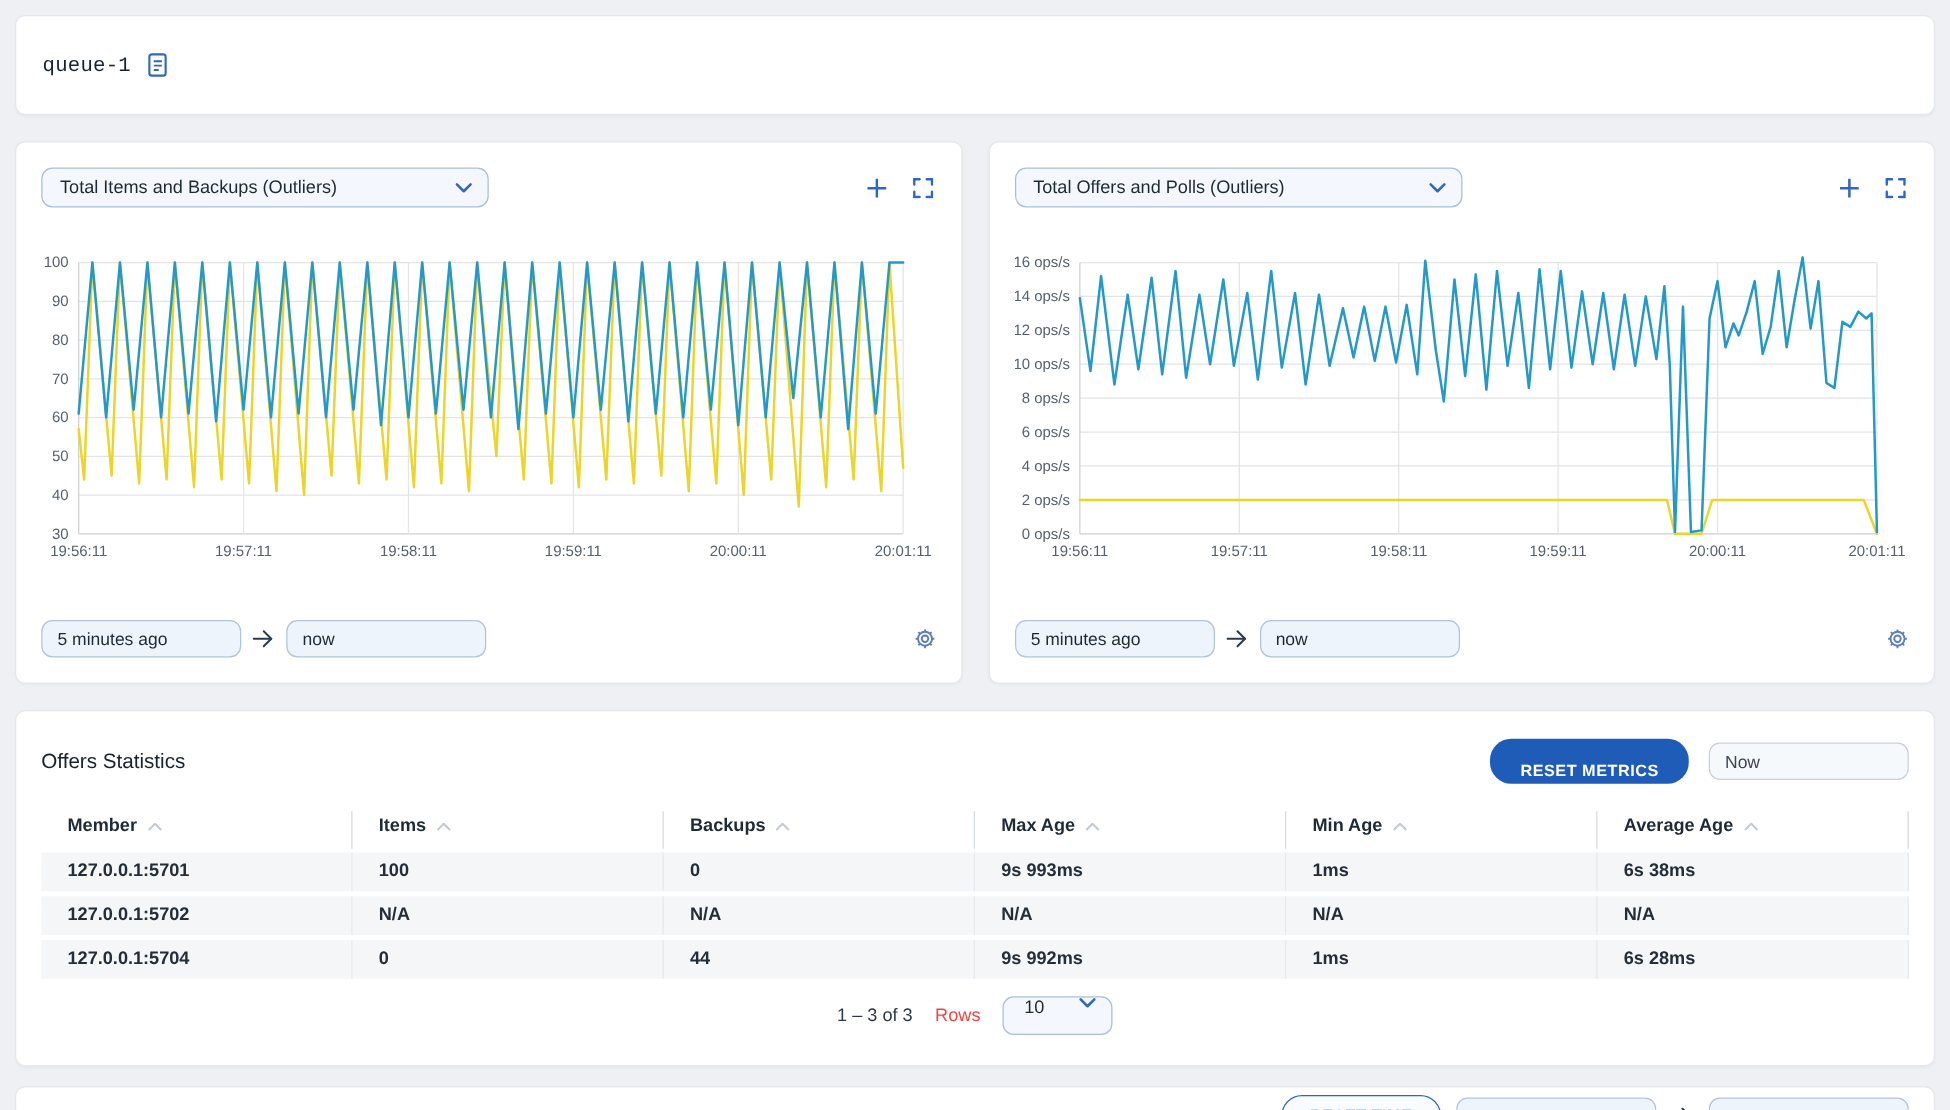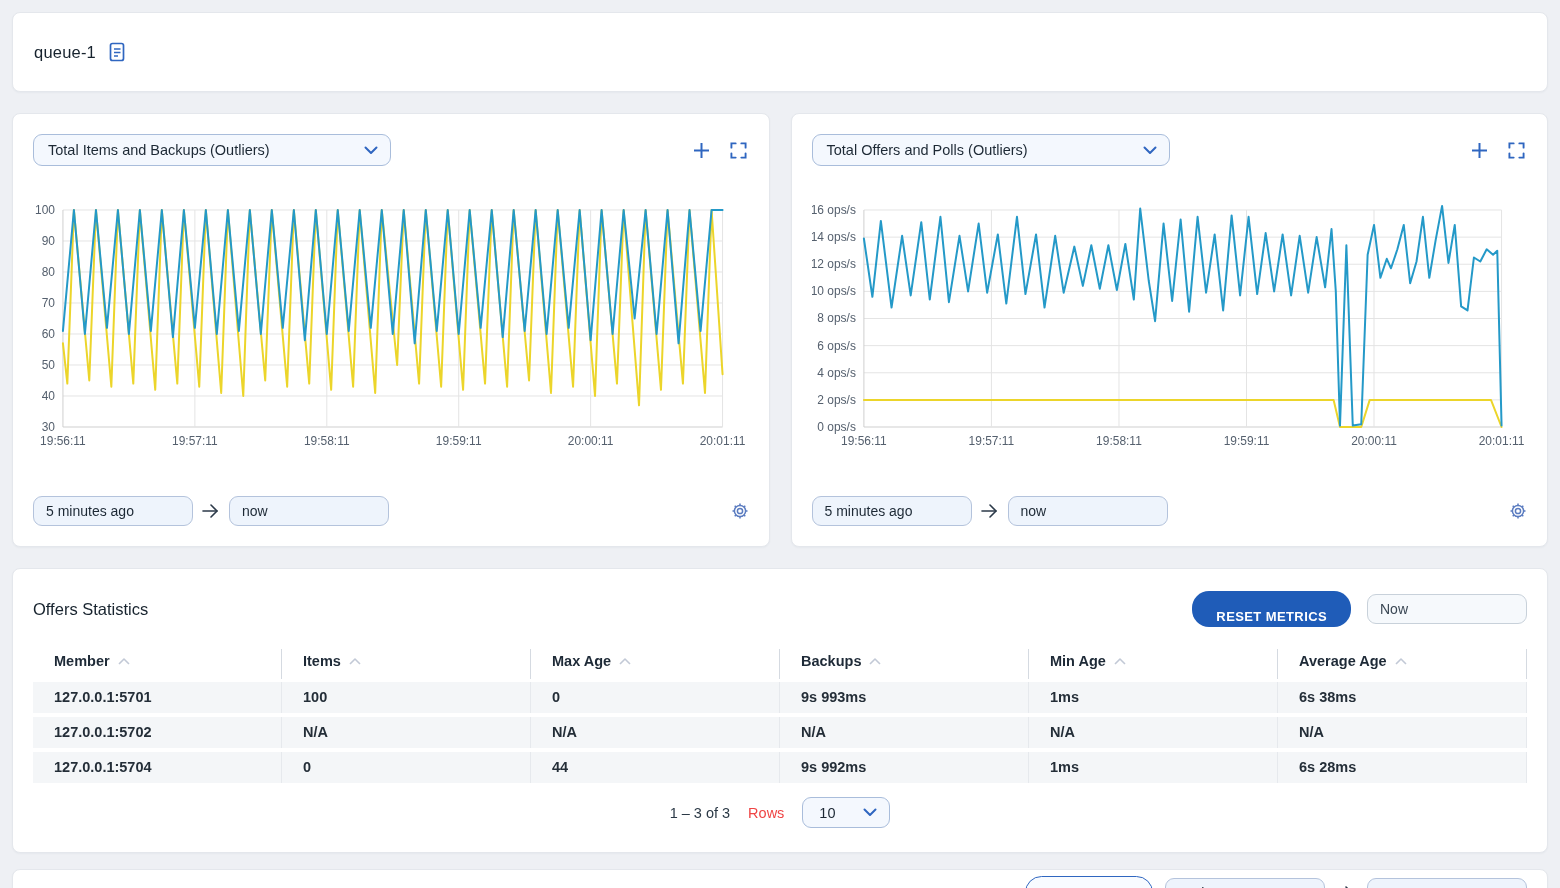--- a/index.html
+++ b/index.html
@@ -17,21 +17,21 @@
     box-shadow: 0 1px 2px rgba(20,40,80,0.04);
   }
   
   .title-card {
     height: 80px;
     display: flex;
     align-items: center;
     padding: 0 21px;
     margin-bottom: 21px;
   }
-  .page-title { font-size: 16.5px; color: #17232e; letter-spacing: .2px; }
+  .page-title { font-size: 16.5px; color: #17232e; letter-spacing: .2px; font-family: Liberation Mono, monospace; }
   .doc-icon { margin-left: 12px; display: inline-flex; }
   
   .charts-row { display: flex; gap: 21px; margin-bottom: 21px; }
   .chart-card {
     flex: 1 1 0;
     height: 434px;
     padding: 20px;
     display: flex;
     flex-direction: column;
   }
@@ -101,21 +101,21 @@
   }
   .pagination {
     margin-top: 14px;
     display: flex; align-items: center; justify-content: center; gap: 18px;
   }
   .page-range { font-size: 14.5px; color: #2b3946; }
   .rows-label { font-size: 14.5px; color: #ef4444; }
   .rows-pill {
     width: 88px; height: 31px;
     background: #f4f8fe; border: 1px solid #a9bddb; border-radius: 9px;
-    display: flex; align-items: center; padding: 0 12px 0 16px; cursor: pointer;
+    display: flex; align-items: flex-start; padding: 0 12px 0 16px; cursor: pointer;
   }
   .rows-pill .sel-label { flex: 1; font-size: 14.5px; color: #1d2935; }
   
   .through-card { height: 120px; position: relative; padding: 0 20px; }
   .through-controls {
     position: absolute; right: 20px; top: 6px;
     display: flex; align-items: center; gap: 12px;
   }
   .outline-btn {
     height: 33px; padding: 0 22px;
@@ -328,29 +328,29 @@
         </div>
         <div class="q-hcell">
           <span>Items</span>
           <span style="display: inline-flex;">
             <svg width="12" height="7" viewBox="0 0 12 7">
               <polyline points="1,6 6,1 11,6" fill="none" stroke="#c2c9d6" stroke-width="1.6" stroke-linejoin="round"></polyline>
             </svg>
           </span>
         </div>
         <div class="q-hcell">
+          <span>Backups</span>
+          <span style="display: inline-flex;">
+            <svg width="12" height="7" viewBox="0 0 12 7">
+              <polyline points="1,6 6,1 11,6" fill="none" stroke="#c2c9d6" stroke-width="1.6" stroke-linejoin="round"></polyline>
+            </svg>
+          </span>
+        </div>
+        <div class="q-hcell">
           <span>Max Age</span>
-          <span style="display: inline-flex;">
-            <svg width="12" height="7" viewBox="0 0 12 7">
-              <polyline points="1,6 6,1 11,6" fill="none" stroke="#c2c9d6" stroke-width="1.6" stroke-linejoin="round"></polyline>
-            </svg>
-          </span>
-        </div>
-        <div class="q-hcell">
-          <span>Backups</span>
           <span style="display: inline-flex;">
             <svg width="12" height="7" viewBox="0 0 12 7">
               <polyline points="1,6 6,1 11,6" fill="none" stroke="#c2c9d6" stroke-width="1.6" stroke-linejoin="round"></polyline>
             </svg>
           </span>
         </div>
         <div class="q-hcell">
           <span>Min Age</span>
           <span style="display: inline-flex;">
             <svg width="12" height="7" viewBox="0 0 12 7">

